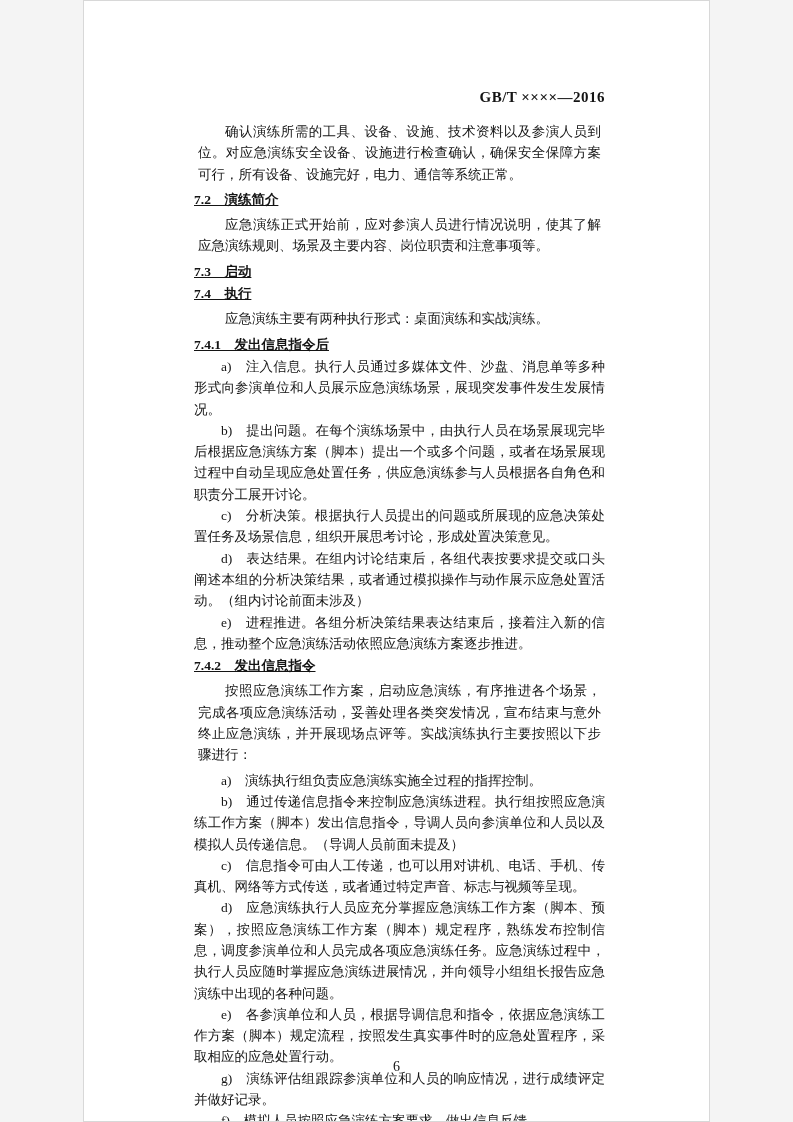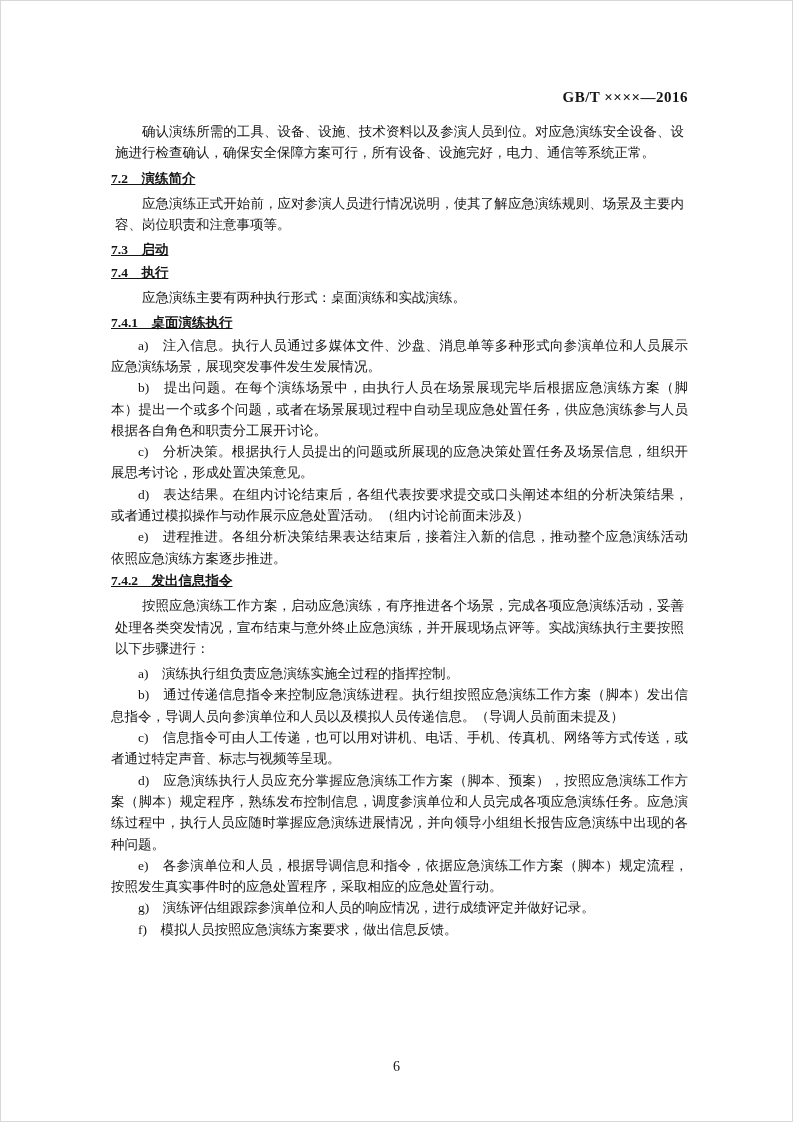--- a/index.html
+++ b/index.html
@@ -2,21 +2,21 @@
 <html><head>
 <meta charset="utf-8">
 <style>
   html, body {
     margin: 0;
     padding: 0;
     background: #f4f4f4;
   }
   .doc-page {
     position: relative;
-    width: 793px;
+    width: 627px;
     height: 1122px;
     margin: 0 auto;
     background: #ffffff;
     border: 1px solid #d8d8d8;
     box-sizing: border-box;
     font-family: "Liberation Serif", "DejaVu Serif", serif;
     color: #141414;
     overflow: hidden;
   }
   .doc-header {
@@ -72,21 +72,21 @@
     <span>GB/T ××××—2016</span>
   </div>
 
   <div class="doc-body">
     <p class="para">确认演练所需的工具、设备、设施、技术资料以及参演人员到位。对应急演练安全设备、设施进行检查确认，确保安全保障方案可行，所有设备、设施完好，电力、通信等系统正常。</p>
     <p class="heading">7.2　演练简介</p>
     <p class="para">应急演练正式开始前，应对参演人员进行情况说明，使其了解应急演练规则、场景及主要内容、岗位职责和注意事项等。</p>
     <p class="heading">7.3　启动</p>
     <p class="heading">7.4　执行</p>
     <p class="para">应急演练主要有两种执行形式：桌面演练和实战演练。</p>
-    <p class="heading">7.4.1　桌面演练执行</p>
+    <p class="heading">7.4.1　发出信息指令后</p>
     <p class="list-item">a)　注入信息。执行人员通过多媒体文件、沙盘、消息单等多种形式向参演单位和人员展示应急演练场景，展现突发事件发生发展情况。</p>
     <p class="list-item">b)　提出问题。在每个演练场景中，由执行人员在场景展现完毕后根据应急演练方案（脚本）提出一个或多个问题，或者在场景展现过程中自动呈现应急处置任务，供应急演练参与人员根据各自角色和职责分工展开讨论。</p>
     <p class="list-item">c)　分析决策。根据执行人员提出的问题或所展现的应急决策处置任务及场景信息，组织开展思考讨论，形成处置决策意见。</p>
     <p class="list-item">d)　表达结果。在组内讨论结束后，各组代表按要求提交或口头阐述本组的分析决策结果，或者通过模拟操作与动作展示应急处置活动。（组内讨论前面未涉及）</p>
     <p class="list-item">e)　进程推进。各组分析决策结果表达结束后，接着注入新的信息，推动整个应急演练活动依照应急演练方案逐步推进。</p>
     <p class="heading">7.4.2　发出信息指令</p>
     <p class="para">按照应急演练工作方案，启动应急演练，有序推进各个场景，完成各项应急演练活动，妥善处理各类突发情况，宣布结束与意外终止应急演练，并开展现场点评等。实战演练执行主要按照以下步骤进行：</p>
     <p class="list-item">a)　演练执行组负责应急演练实施全过程的指挥控制。</p>
     <p class="list-item">b)　通过传递信息指令来控制应急演练进程。执行组按照应急演练工作方案（脚本）发出信息指令，导调人员向参演单位和人员以及模拟人员传递信息。（导调人员前面未提及）</p>
     <p class="list-item">c)　信息指令可由人工传递，也可以用对讲机、电话、手机、传真机、网络等方式传送，或者通过特定声音、标志与视频等呈现。</p>

